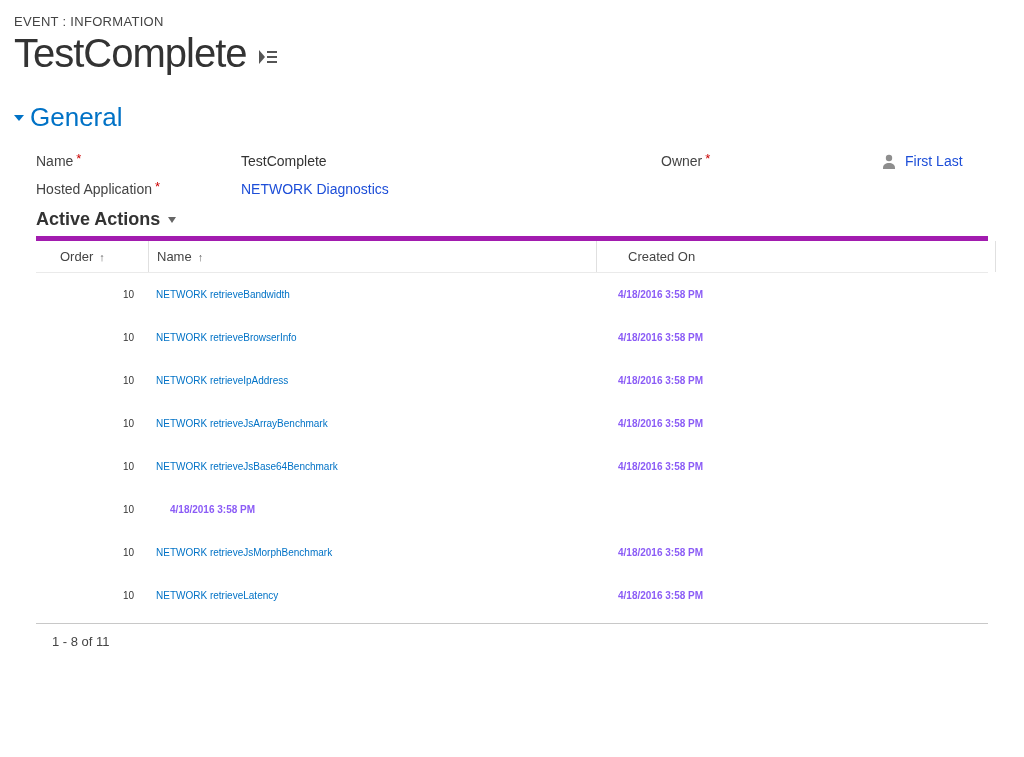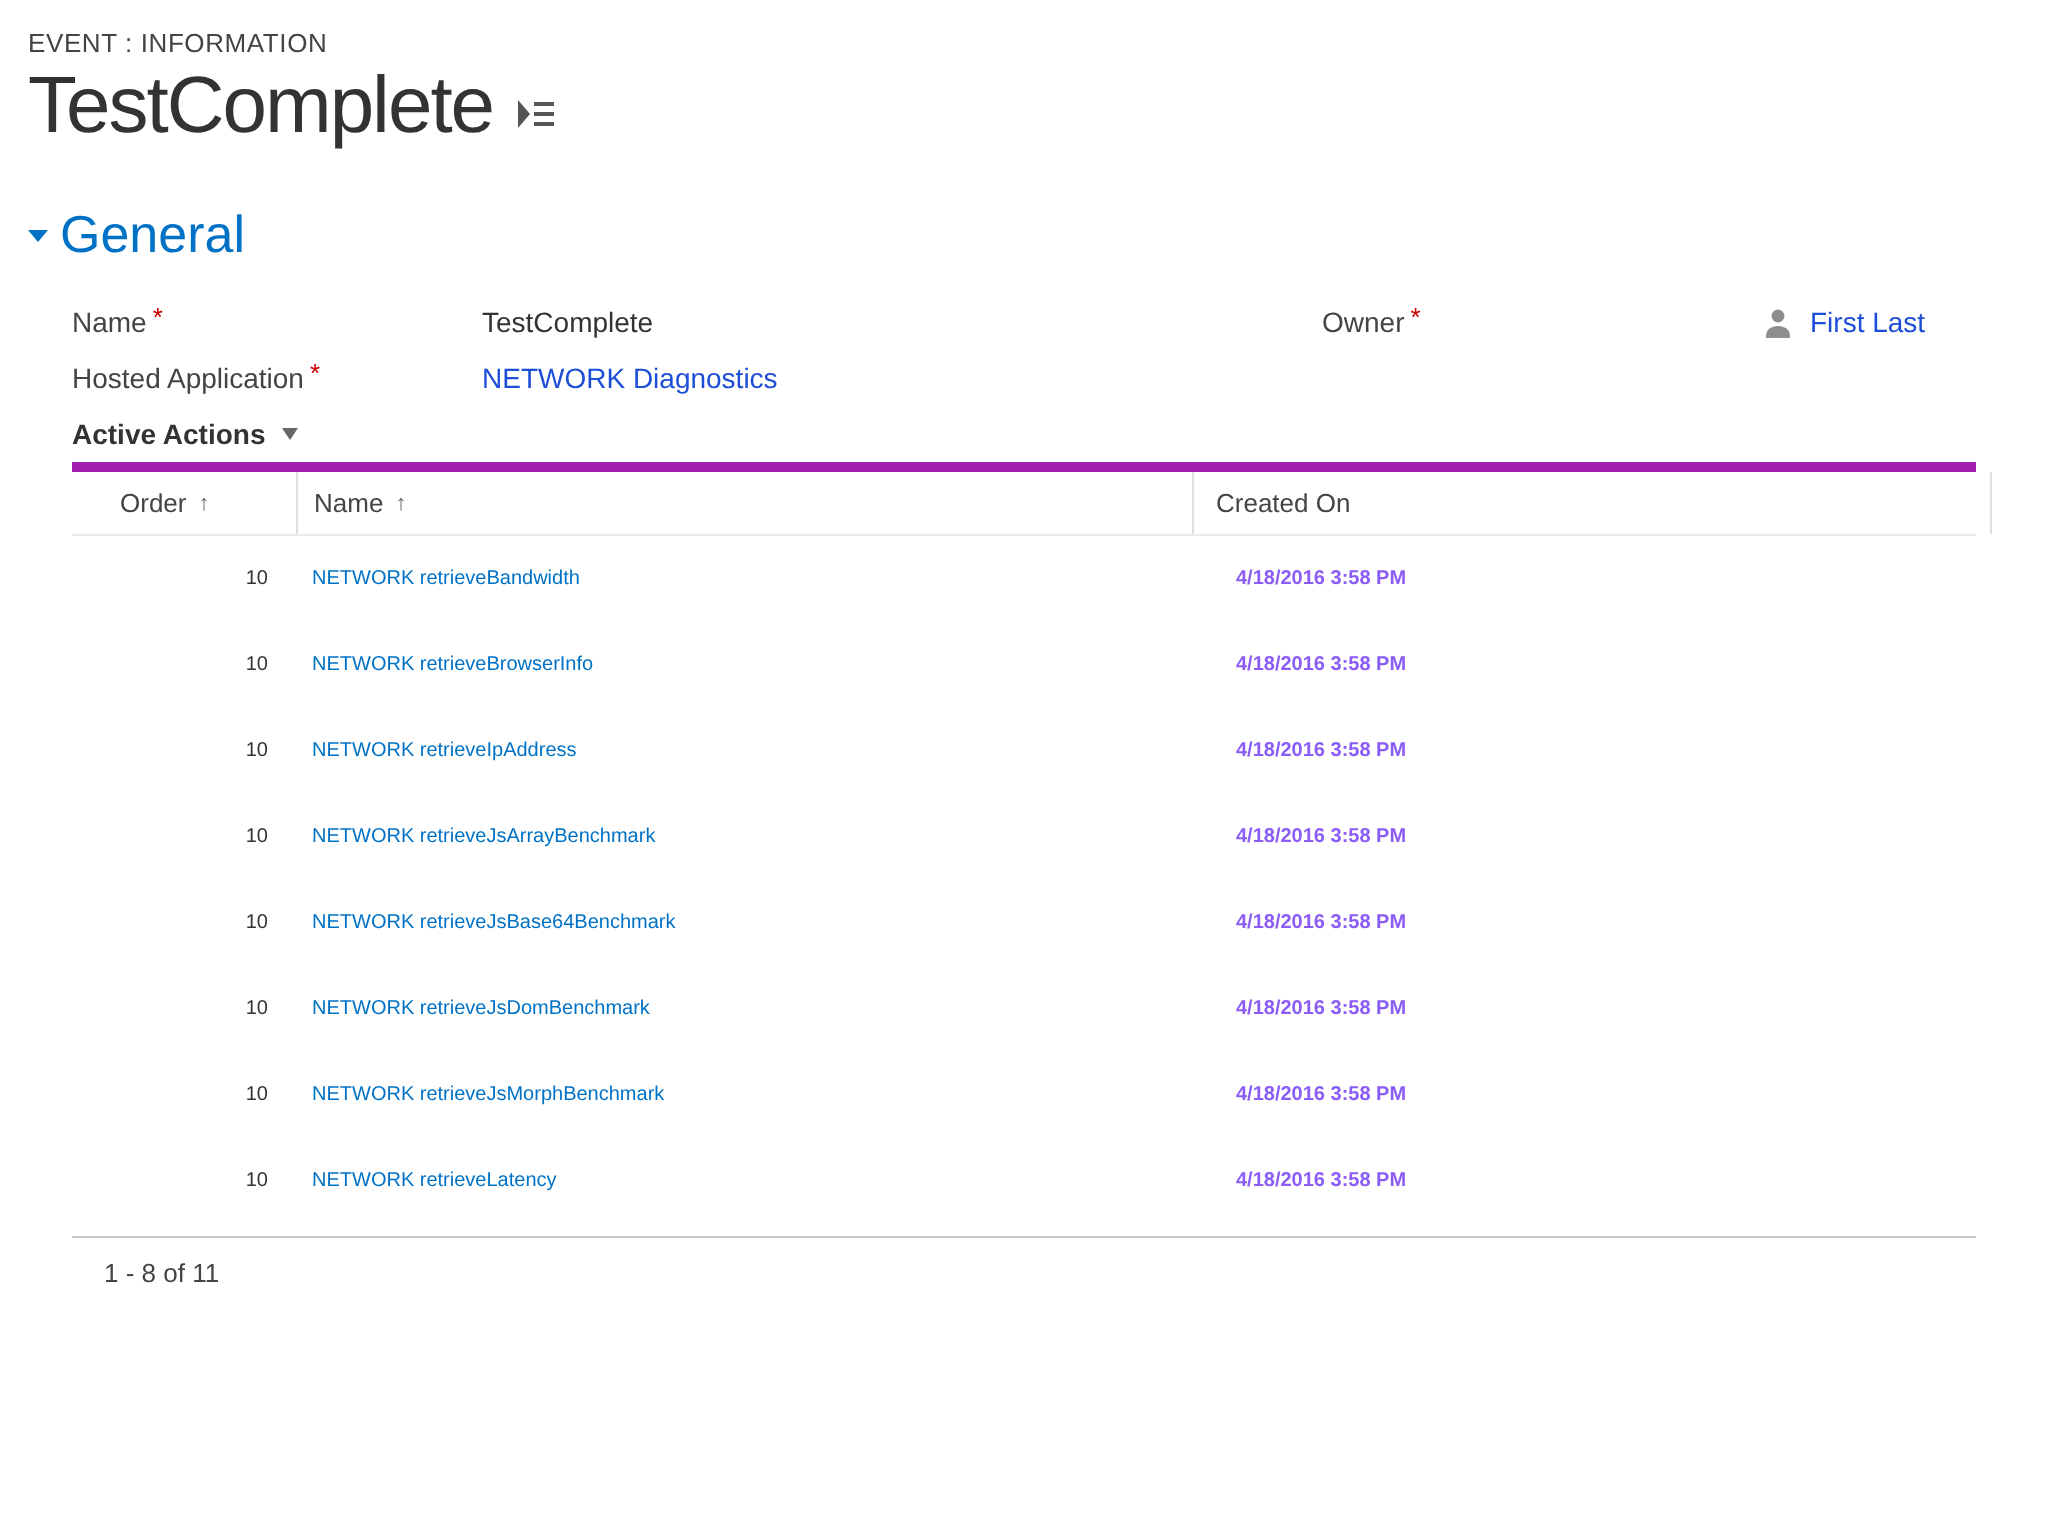--- a/index.html
+++ b/index.html
@@ -78,21 +78,21 @@
     }
     .owner-icon {
       width: 16px; height: 16px;
       display: inline-block;
     }
     .owner-icon svg { width: 16px; height: 16px; fill: #8e8e8e; }
     .section-sub {
       display: flex;
       align-items: center;
       gap: 6px;
-      font-size: 14px;
+      font-size: 18px;
       font-weight: 700;
       color: #333;
       margin-top: 4px;
       margin-bottom: 6px;
       cursor: pointer;
     }
     .chevron {
       width: 0; height: 0;
       border-top: 6px solid #666;
       border-left: 4px solid transparent;
@@ -118,21 +118,21 @@
     .grid-header-cell {
       display: flex;
       align-items: center;
       gap: 6px;
       padding: 0 8px;
       height: 100%;
       cursor: pointer;
     }
     .grid-header-cell.order { justify-content: flex-start; padding-left: 24px; }
     .grid-header-cell.name { border-left: 1px solid #e0e0e0; }
-    .grid-header-cell.created { border-left: 1px solid #e0e0e0; padding-left: 11px; }
+    .grid-header-cell.created { border-left: 1px solid #e0e0e0; padding-left: 31px; }
     .grid-header-cell.right-border { border-right: 1px solid #e0e0e0; }
     .sort-arrow { font-size: 11px; color: #666; }
     .grid-row {
       font-size: 10px;
       height: 43px;
       cursor: pointer;
     }
     .cell { padding: 0 8px; }
     .cell.order { text-align: right; padding-right: 14px; color: #333; }
     .cell.name { color: #0072c6; }
@@ -239,21 +239,20 @@
           <div class="cell name">NETWORK retrieveJsArrayBenchmark</div>
           <div class="cell created">4/18/2016 3:58 PM</div>
         </div>
         <div class="grid-row">
           <div class="cell order">10</div>
           <div class="cell name">NETWORK retrieveJsBase64Benchmark</div>
           <div class="cell created">4/18/2016 3:58 PM</div>
         </div>
         <div class="grid-row">
           <div class="cell order">10</div>
-          <div class="cell name">NETWORK retrieveJsDomBenchmark</div>
           <div class="cell created">4/18/2016 3:58 PM</div>
         </div>
         <div class="grid-row">
           <div class="cell order">10</div>
           <div class="cell name">NETWORK retrieveJsMorphBenchmark</div>
           <div class="cell created">4/18/2016 3:58 PM</div>
         </div>
         <div class="grid-row">
           <div class="cell order">10</div>
           <div class="cell name">NETWORK retrieveLatency</div>

